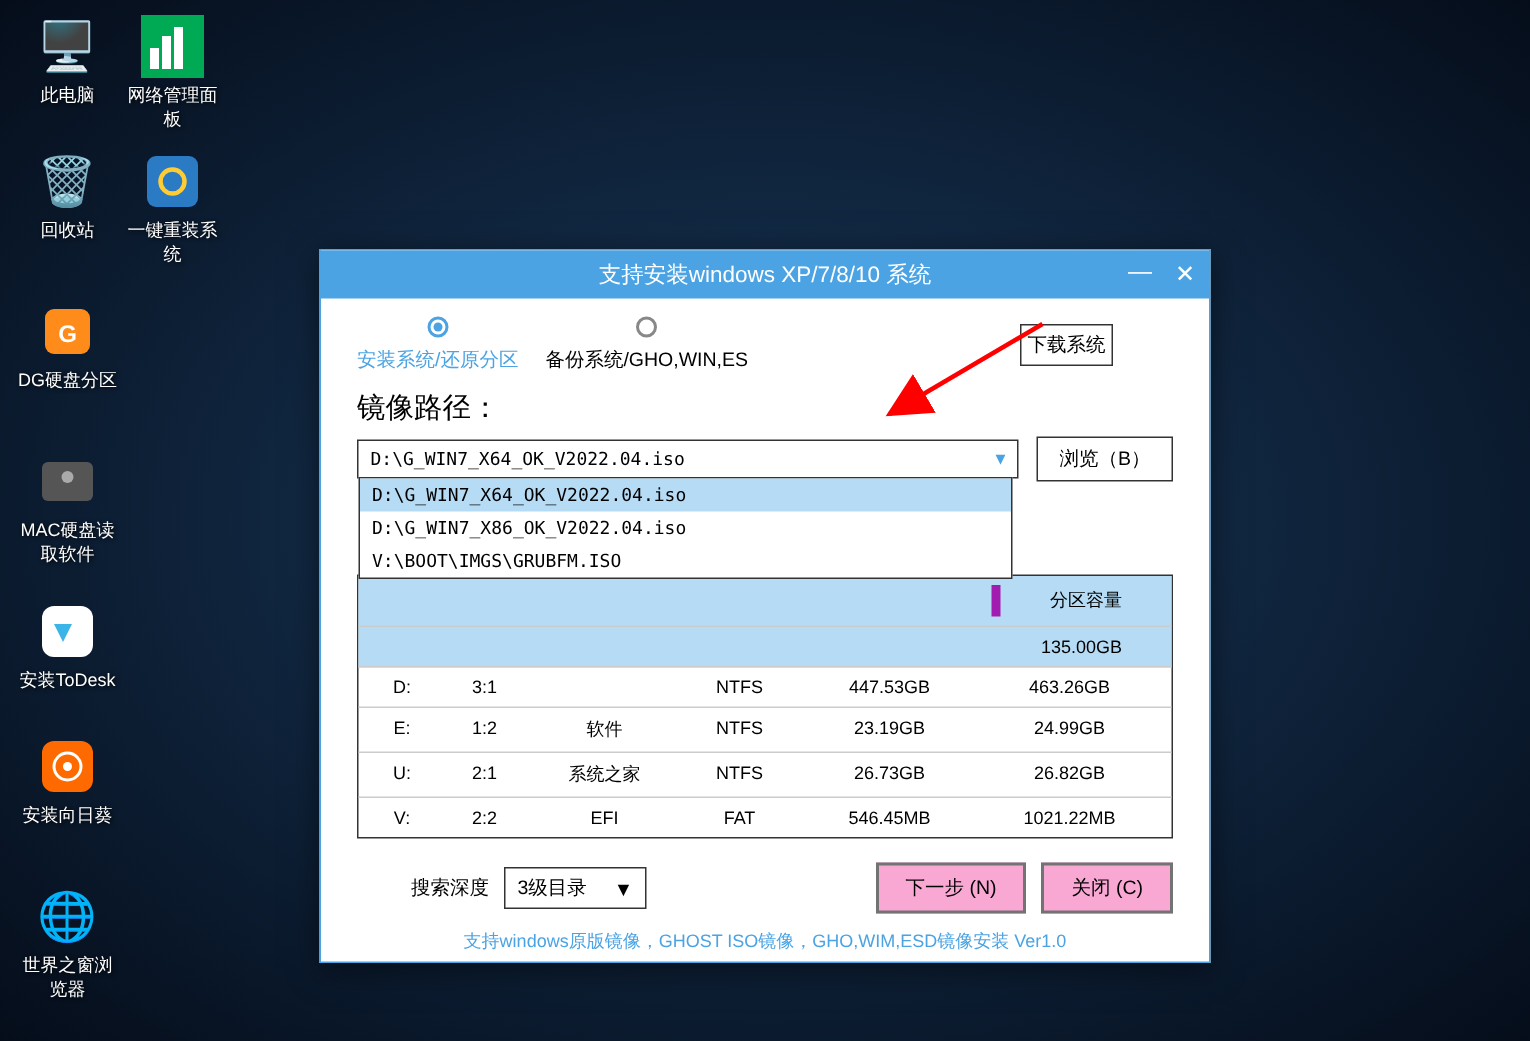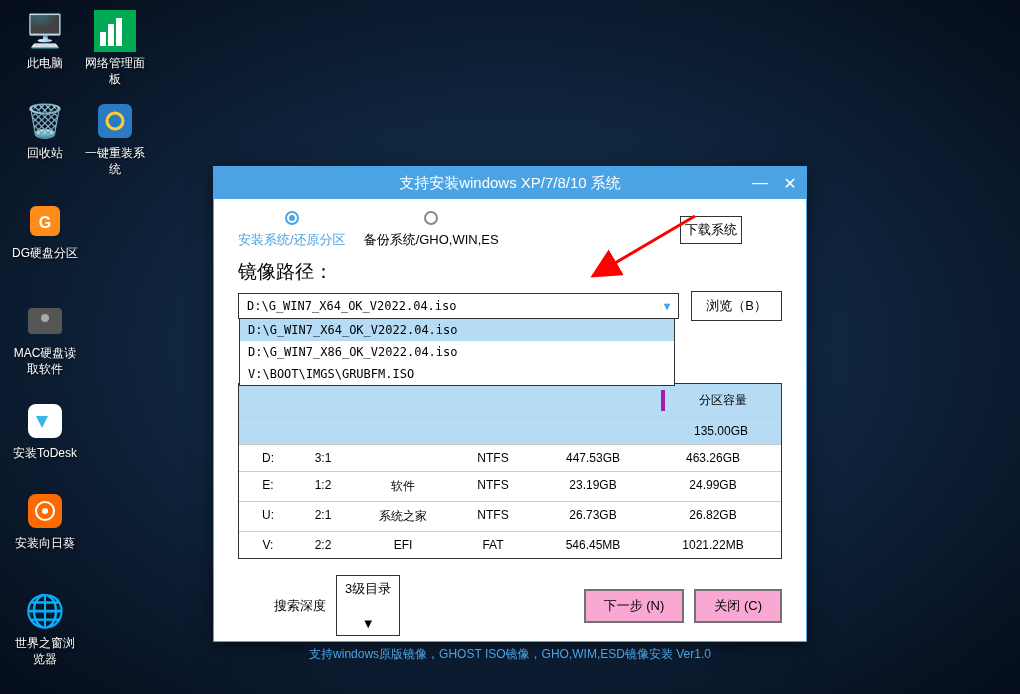--- a/index.html
+++ b/index.html
@@ -206,21 +206,20 @@
     }
     .depth-label { font-size: 13px; margin-left: 36px; }
     .depth-select {
       border: 1px solid #333;
       padding: 4px 8px;
       font-size: 13px;
       display: flex;
       align-items: center;
       gap: 18px;
       cursor: pointer;
-      flex-direction: column;
     }
     .bottom-row .spacer { flex: 1; }
     .action-btn {
       border: 2px solid #737373;
       padding: 6px 18px;
       font-size: 13px;
       background: #f9a8d4;
       cursor: pointer;
     }
 
@@ -347,21 +346,21 @@
           <div class="dropdown-item">D:\G_WIN7_X86_OK_V2022.04.iso</div>
           <div class="dropdown-item">V:\BOOT\IMGS\GRUBFM.ISO</div>
         </div>
       </div>
       <button class="browse-btn">浏览（B）</button>
     </div>
 
     <div class="table" style="margin-top:62px">
 
       <div class="table-row highlighted" style="justify-content:flex-end;padding-right:0">
-        <div class="col-total" style="border-left:4px solid #a21caf;padding:2px 0"><span>分区容量</span></div>
+        <div class="col-total" style="border-left:6px solid #a21caf;padding:2px 0"><span>分区容量</span></div>
       </div>
       <div class="table-row highlighted" style="justify-content:flex-end;padding-right:0">
         <div class="col-total">135.00GB</div>
       </div>
       <div class="table-row">
         <div class="col-drive">D:</div>
         <div class="col-num">3:1</div>
         <div class="col-label"></div>
         <div class="col-fs">NTFS</div>
         <div class="col-free">447.53GB</div>

